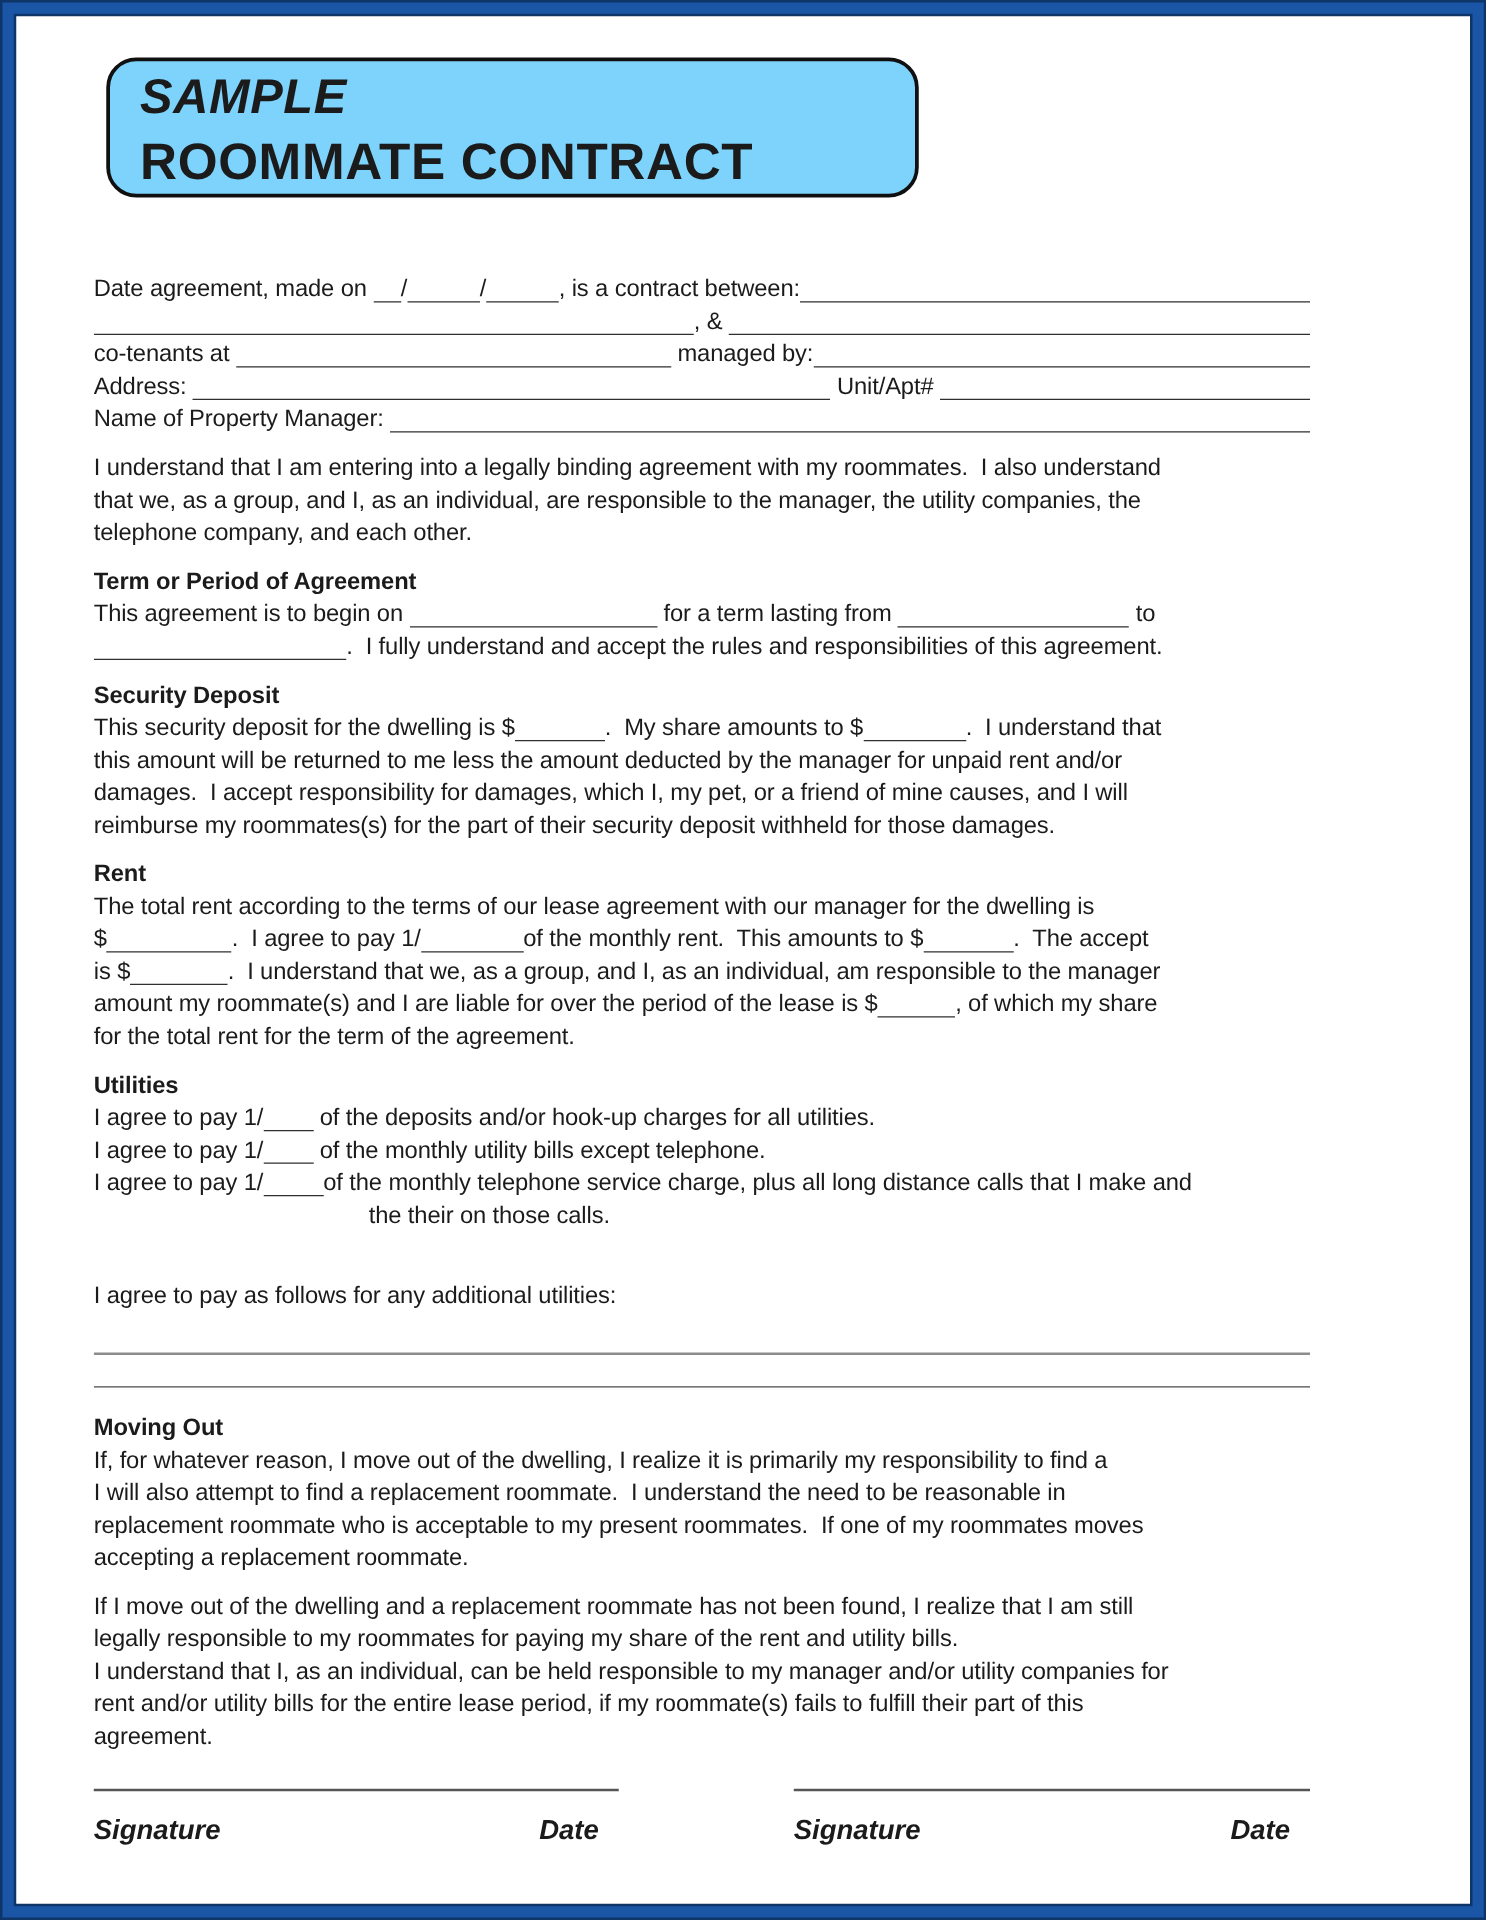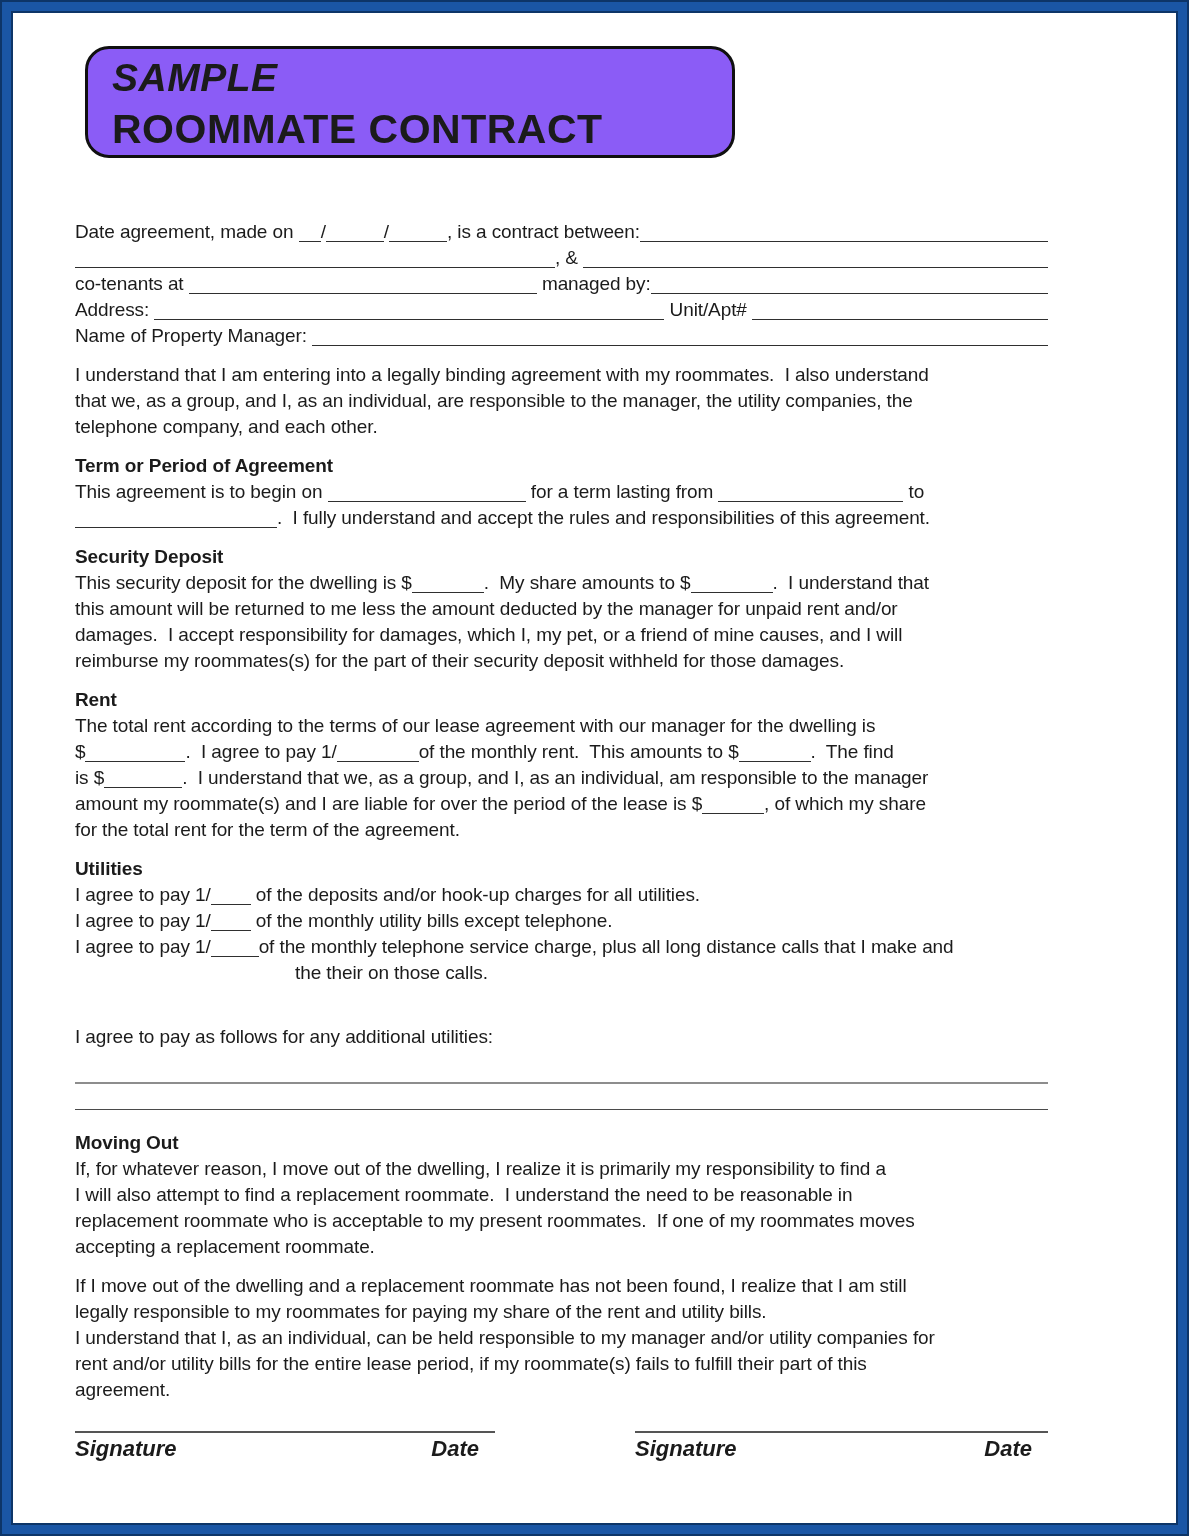--- a/index.html
+++ b/index.html
@@ -18,21 +18,21 @@
   }
   .content { position:absolute; left:75px; top:13px; width:973px; }
 
   .title-box {
     margin:33px 0 0 10px;
     width:650px; height:112px;
     box-sizing:border-box;
     border:3px solid #101010;
     border-radius:24px;
     padding:4px 0 0 24px;
-    background:#8b5cf6;
+    background:#7dd3fc;
   }
   .title-sample { font-style:italic; font-weight:bold; font-size:39px; line-height:50px; letter-spacing:0.5px; }
   .title-main   { font-weight:bold; font-size:41px; line-height:52px; letter-spacing:0.5px; }
 
   .doc { margin-top:61px; font-size:19px; letter-spacing:-0.1px; }
   .block { margin-top:13px; }
   .block.first { margin-top:0; }
   .h { font-weight:bold; line-height:26px; }
 
   .line { display:flex; align-items:flex-end; line-height:26px; min-height:26px; overflow:hidden; }
@@ -44,21 +44,21 @@
 
   .signatures {
     position:absolute; left:75px; top:1431px; width:973px;
     display:flex; justify-content:space-between;
   }
   .sig-col  { width:420px; }
   .sig-col.second { width:413px; }
   .sig-line { border-top:2px solid #555; height:0; }
   .sig-labels {
     display:flex; justify-content:space-between;
-    margin-top:3px; padding-right:16px;
+    margin-top:18px; padding-right:16px;
     font-weight:bold; font-style:italic; font-size:22px;text-align:center;
   }
 </style>
 </head>
 <body>
 
 <div class="page">
   <div class="content">
 
     <div class="title-box">
@@ -149,21 +149,21 @@
           <div class="line">
             <span class="txt">The total rent according to the terms of our lease agreement with our manager for the dwelling is</span>
           </div>
           <div class="line">
             <span class="txt">$</span>
             <span class="blank" style="width: 100px;"></span>
             <span class="txt">.  I agree to pay 1/</span>
             <span class="blank" style="width: 82px;"></span>
             <span class="txt">of the monthly rent.  This amounts to $</span>
             <span class="blank" style="width: 72px;"></span>
-            <span class="txt">.  The find</span>
+            <span class="txt">.  The accept</span>
           </div>
           <div class="line">
             <span class="txt">is $</span>
             <span class="blank" style="width: 78px;"></span>
             <span class="txt">.  I understand that we, as a group, and I, as an individual, am responsible to the manager</span>
           </div>
           <div class="line">
             <span class="txt">amount my roommate(s) and I are liable for over the period of the lease is $</span>
             <span class="blank" style="width: 62px;"></span>
             <span class="txt">, of which my share</span>

